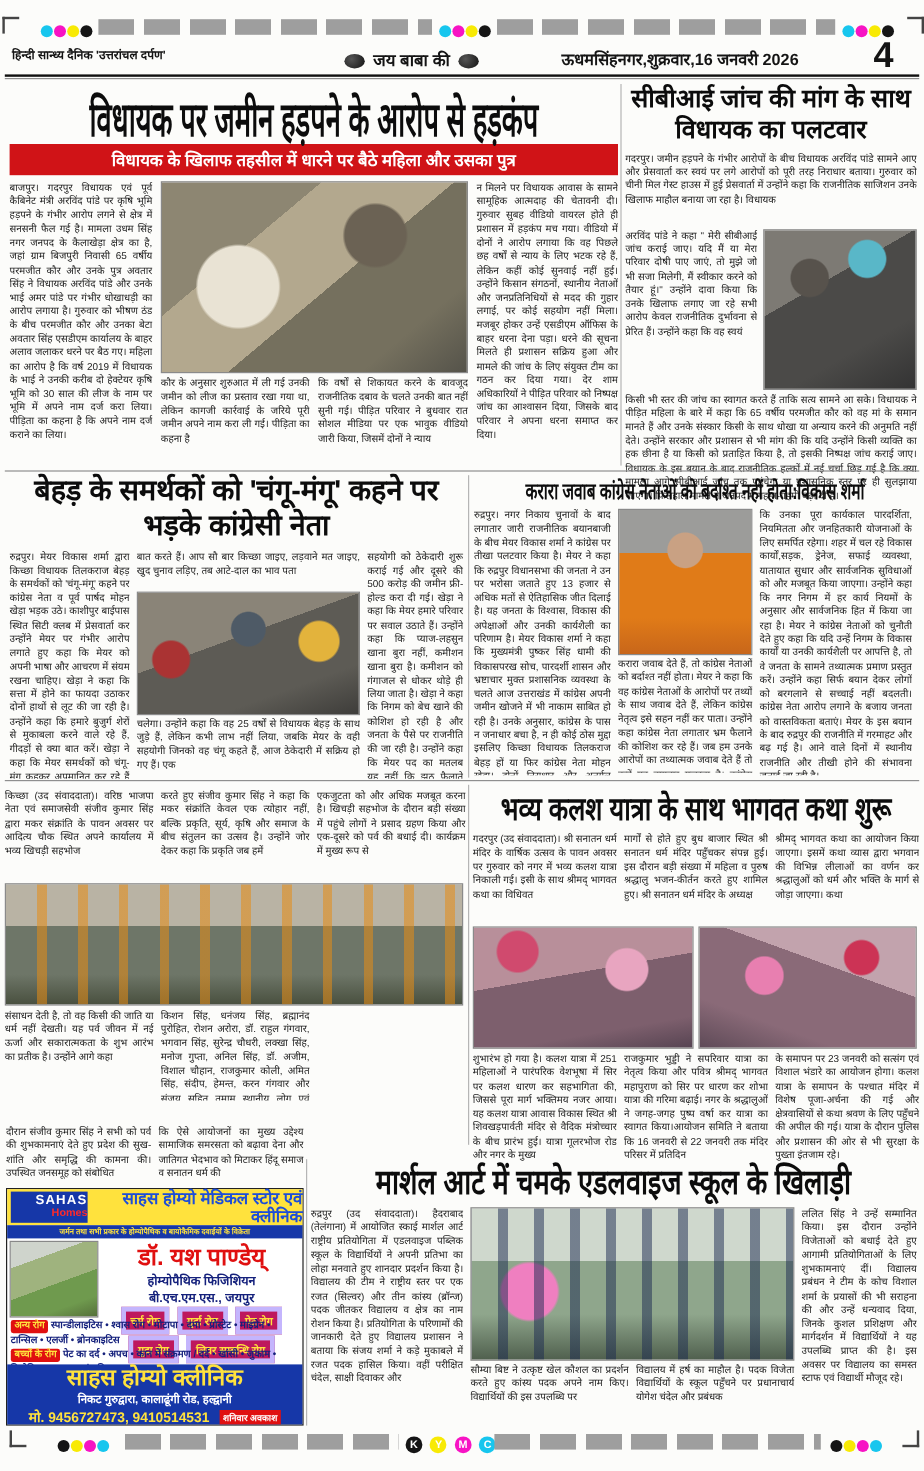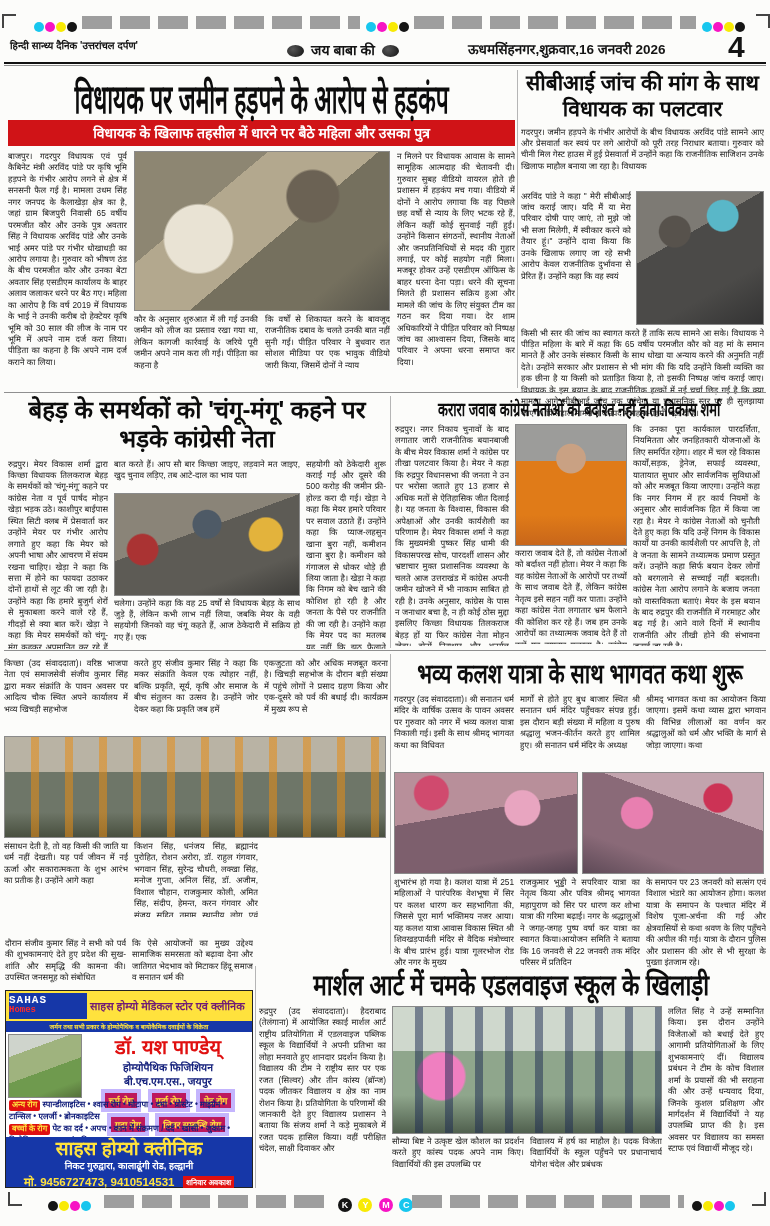--- a/index.html
+++ b/index.html
@@ -26,24 +26,24 @@
   .subhead{background:#d01317;color:#fff;font-weight:bold;font-size:14px;text-align:center;padding:3px 0 4px;}
   
   .col{font-size:8.3px;line-height:1.38;text-align:justify;color:#1c1c1c;overflow:hidden;}
   .col::first-line{}
   .photo{border:1px solid #8a8a8a;box-sizing:border-box;}
   .vrule{position:absolute;width:1px;background:#b5b5b5;}
   .hrule{position:absolute;height:1px;background:#8f8f8f;}
   
   .ad{position:absolute;left:5px;top:990px;width:248px;height:198px;border:1.5px solid #222;box-sizing:border-box;background:#fff;}
   .ad-head{height:30px;background:#ffe23d;display:flex;align-items:center;}
-  .ad-logo{width:78px;height:26px;background:#1637a8;margin:2px 3px;text-align:left;line-height:1;font-family:Liberation Mono, monospace;}
+  .ad-logo{width:64px;height:26px;background:#1637a8;margin:2px 3px;text-align:right;line-height:1;}
   .ad-logo .l1{color:#fff;font-weight:800;font-size:11px;letter-spacing:1px;display:block;padding-top:2px;}
   .ad-logo .l2{color:#ff2a2a;font-weight:800;font-size:9px;display:block;}
-  .ad-title{flex:1;color:#701a75;font-weight:800;font-size:11px;text-align:left;line-height:1.1;}
+  .ad-title{flex:1;color:#1d4ed8;font-weight:800;font-size:14px;text-align:right;line-height:1.1;}
   .ad-strip{height:11px;background:#1637a8;color:#ffe23d;font-size:6.3px;text-align:center;line-height:11px;font-weight:bold;}
   .ad-main{display:flex;height:66px;}
   .ad-photo{width:72px;height:62px;margin:2px;border:1px solid #888;
             background:linear-gradient(160deg,#cfd4cc 0 25%,#9fb37e 25% 55%,#6f9a4e 55% 80%,#55703a 100%);}
   .ad-right{flex:1;text-align:center;}
   .ad-doc{color:#e01010;font-weight:800;font-size:20px;margin-top:1px;}
   .ad-q1{color:#15217c;font-weight:bold;font-size:10.5px;}
   .ad-q2{color:#15217c;font-weight:bold;font-size:10.5px;}
   .pillrow{margin-top:1px;}
   .pill{display:inline-block;background:#be185d;color:#ffe23d;font-weight:bold;font-size:9px;padding:1px 4px;margin:0 1px;border:4px solid #c4b5fd;}

